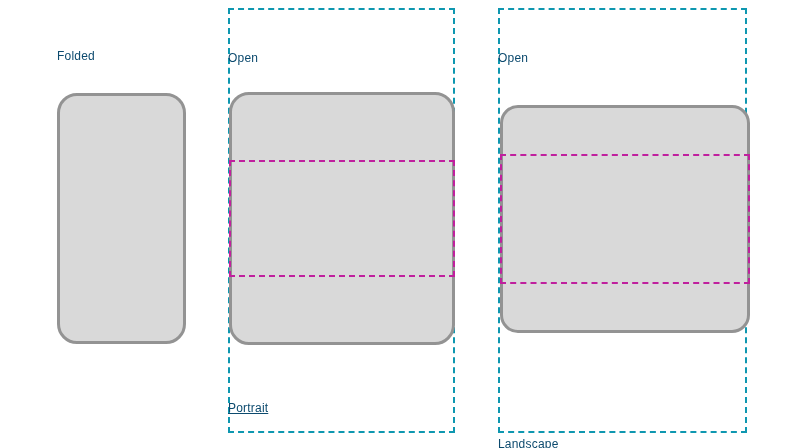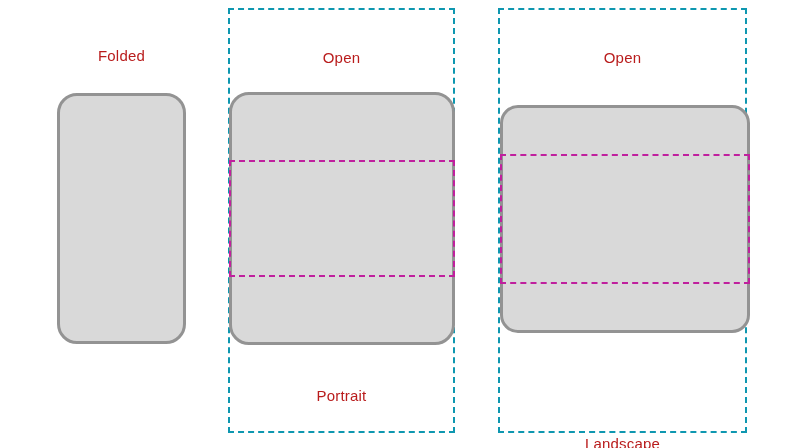--- a/index.html
+++ b/index.html
@@ -19,23 +19,23 @@
   #stage {
     position: absolute;
     left: 0; top: 0;
     width: 800px;
     height: 448px;
   }
 
   
   .caption {
     position: absolute;
-    text-align: center;
-    color: #b91c1c;
-    font-size: 15px;
+    text-align: left;
+    color: #0c4a6e;
+    font-size: 12px;
     line-height: 18px;
     letter-spacing: 0.2px;
     white-space: nowrap;
     user-select: none;
   }
 
   
   .device {
     position: absolute;
     background: #d9d9d9;
@@ -79,21 +79,21 @@
 
   <div>
     <div class="dash-box cyan" style="left:228px; top:8px; width:227px; height:425px;"></div>
 
     <div class="caption" style="left:228px; top:49px; width:227px;">Open</div>
 
     <div class="device" style="left:229px; top:92px; width:226px; height:253px;"></div>
 
     <div class="dash-box magenta" style="left:229px; top:160px; width:226px; height:117px;"></div>
 
-    <div class="caption" style="left:228px; top:387px; width:227px;">Portrait</div>
+    <div class="caption" style="left:228px; top:399px; width:227px;text-decoration:underline;">Portrait</div>
   </div>
 
   <div>
     <div class="dash-box cyan" style="left:498px; top:8px; width:249px; height:425px;"></div>
 
     <div class="caption" style="left:498px; top:49px; width:249px;">Open</div>
 
     <div class="device landscape" style="left:500px; top:105px; width:250px; height:228px;"></div>
 
     <div class="dash-box magenta" style="left:500px; top:154px; width:250px; height:130px;"></div>

